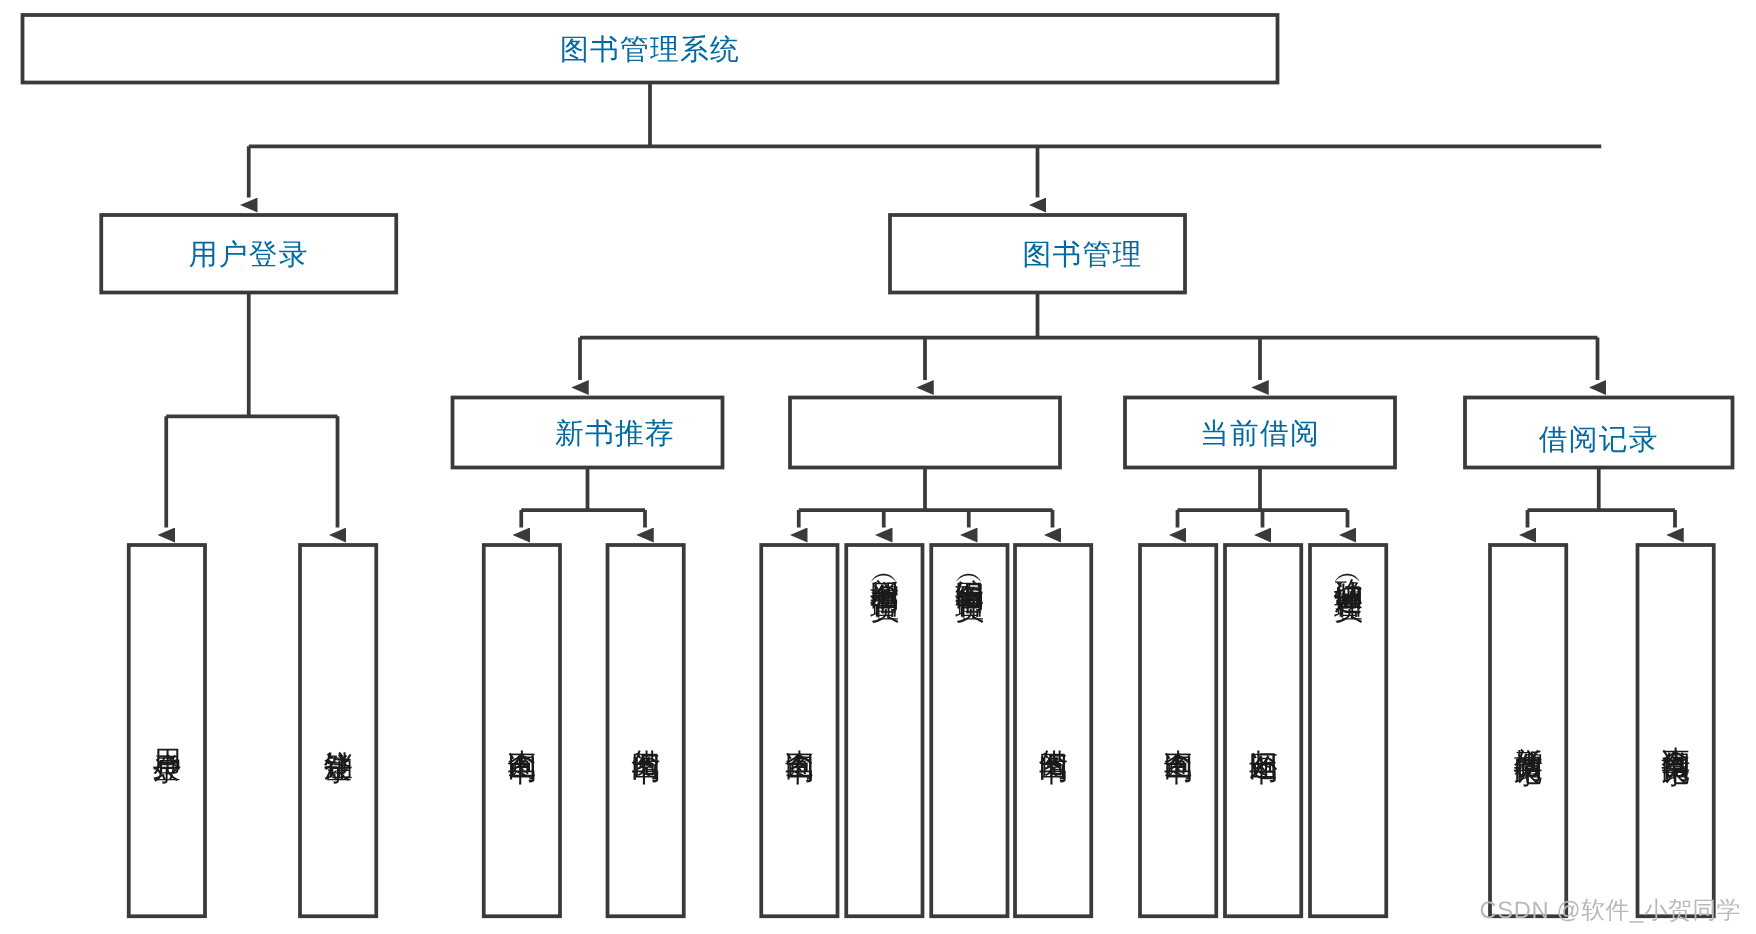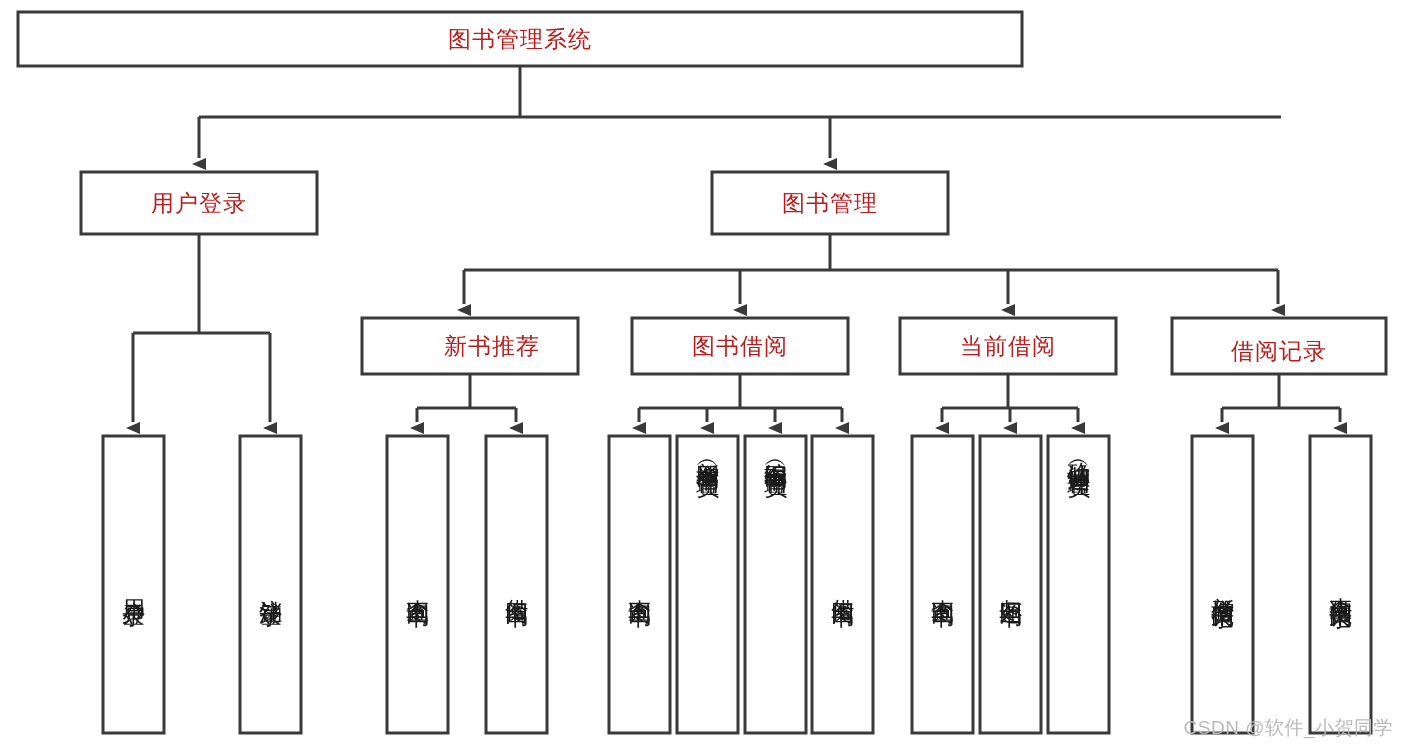--- a/index.html
+++ b/index.html
@@ -39,21 +39,21 @@
   }
   .arrow-head {
     fill: #3a3a3a;
     stroke: none;
   }
   .node-label-h {
     position: absolute;
     display: flex;
     align-items: center;
     justify-content: center;
-    color: #b91c1c;
+    color: #0369a1;
     font-size: 23px;
     letter-spacing: 1px;
     white-space: nowrap;
     pointer-events: none;
   }
   .node-label-v {
     position: absolute;
     display: flex;
     align-items: center;
     justify-content: center;
@@ -167,24 +167,23 @@
     <rect class="node-box" x="980" y="436" width="61" height="297"></rect>
     <rect class="node-box" x="1048" y="436" width="61" height="297"></rect>
 
     <rect class="node-box" x="1192" y="436" width="61" height="297"></rect>
     <rect class="node-box" x="1310" y="436" width="61" height="297"></rect>
   </svg>
 
   <div class="node-label-h" style="left:18px; top:12px; width:1004px; height:54px;">图书管理系统</div>
 
   <div class="node-label-h" style="left:81px; top:172px; width:236px; height:62px;">用户登录</div>
-  <div class="node-label-h" style="left:712px; top:172px; width:236px; height:62px;">图书管理</div>
+  <div class="node-label-h" style="left:712px; top:172px; width:236px; height:62px;padding-left:36px;">图书管理</div>
 
   <div class="node-label-h" style="left:362px; top:318px; width:260px; height:56px;">新书推荐</div>
-  <div class="node-label-h" style="left:632px; top:318px; width:216px; height:56px;">图书借阅</div>
   <div class="node-label-h" style="left:900px; top:318px; width:216px; height:56px;">当前借阅</div>
   <div class="node-label-h" style="left:1172px; top:318px; width:214px; height:66px;">借阅记录</div>
 
   <div class="node-label-v" style="left:103px; top:436px; width:61px; height:297px;">用户登录</div>
   <div class="node-label-v" style="left:240px; top:436px; width:61px; height:297px;">注销登录</div>
 
   <div class="node-label-v" style="left:387px; top:436px; width:61px; height:297px;">查询图书</div>
   <div class="node-label-v" style="left:486px; top:436px; width:61px; height:297px;">借阅图书</div>
 
   <div class="node-label-v" style="left:609px; top:436px; width:61px; height:297px;">查询图书</div>

